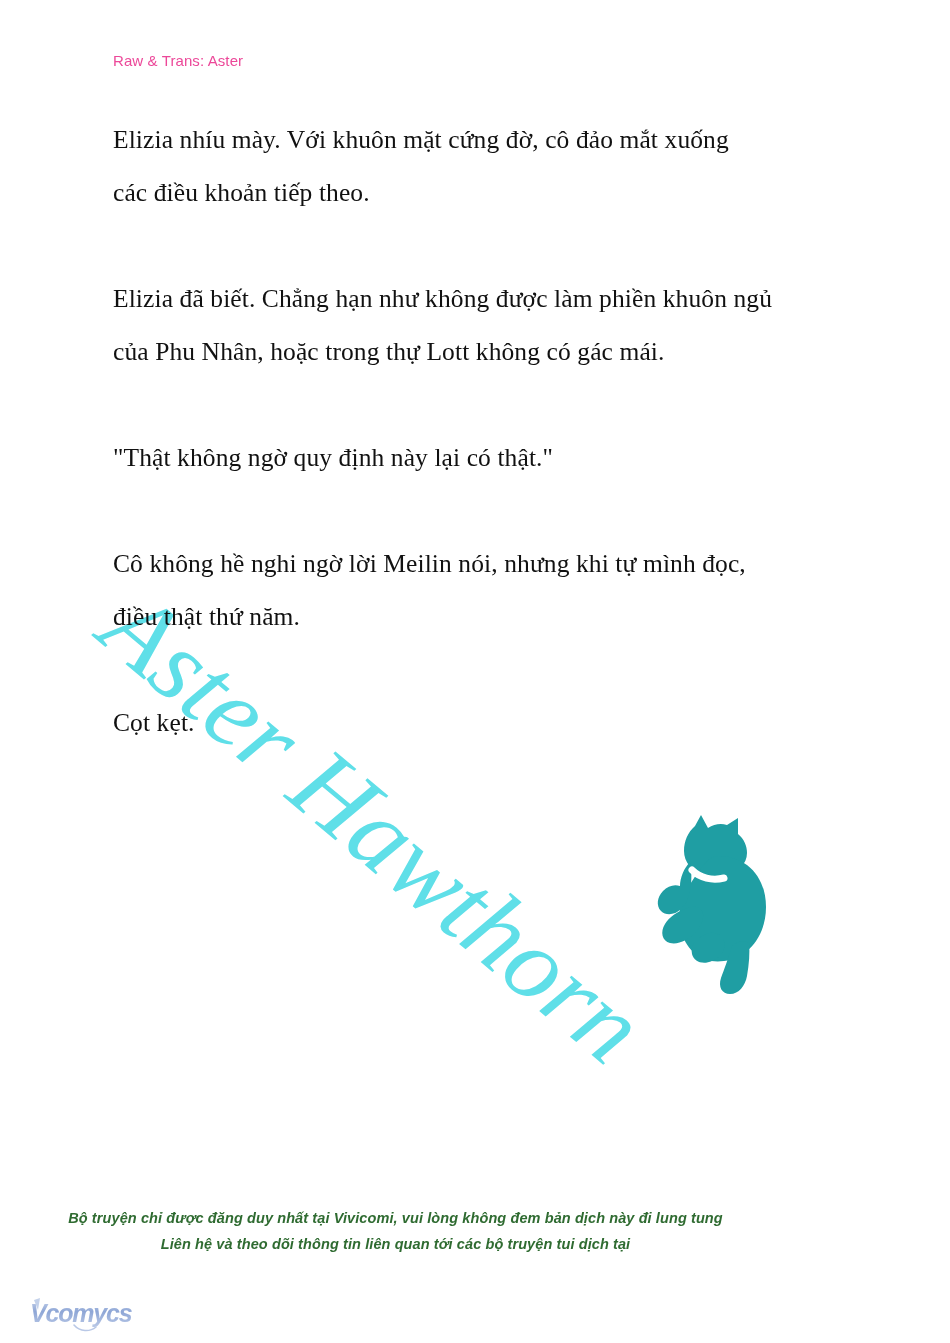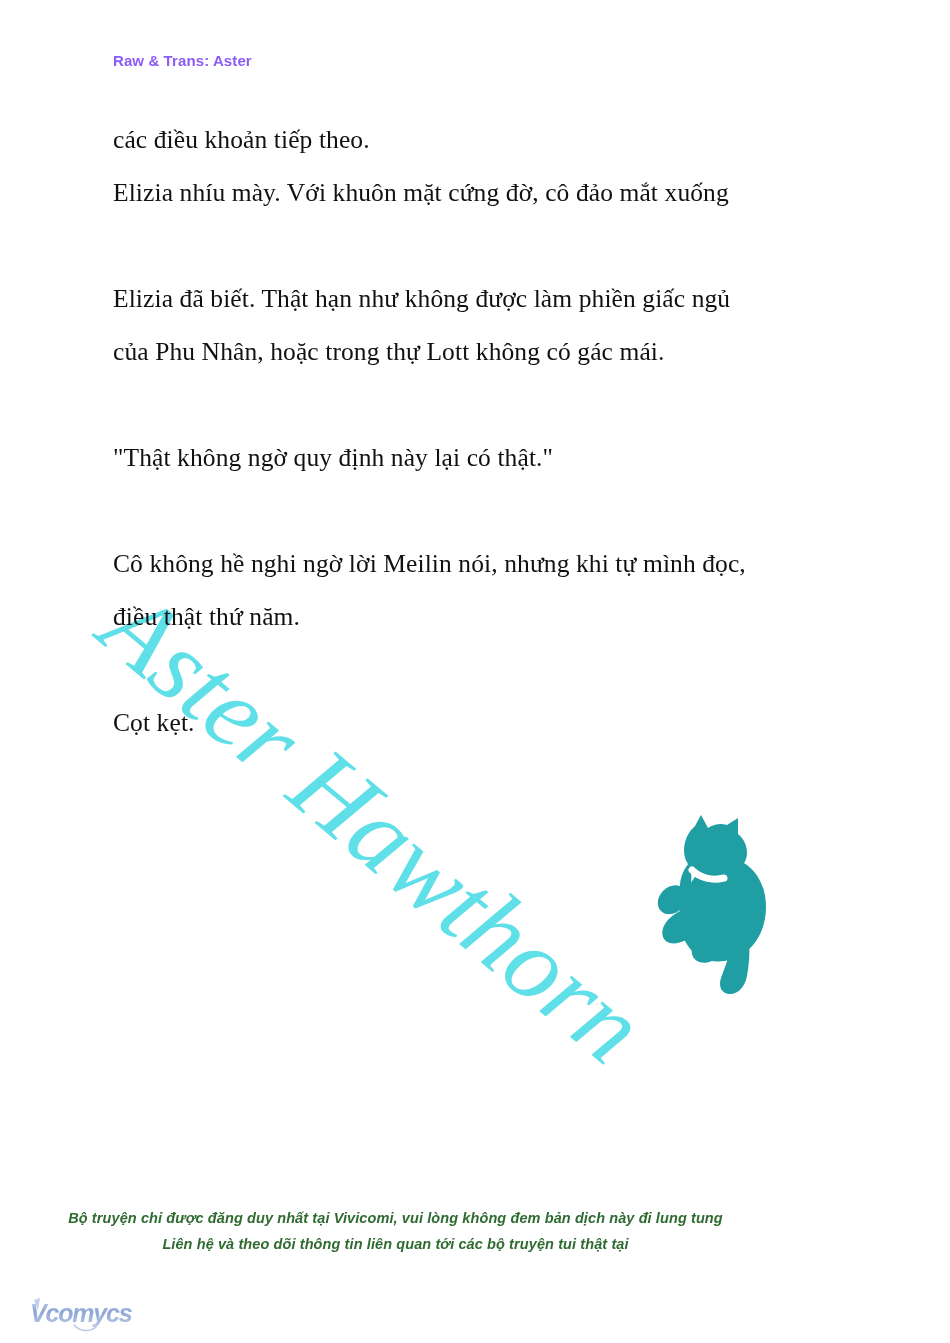--- a/index.html
+++ b/index.html
@@ -18,25 +18,24 @@
     overflow: hidden;
   }
 
   
   .doc-header {
     position: absolute;
     left: 113px;
     top: 52px;
     font-family: "Liberation Sans", "DejaVu Sans", sans-serif;
     font-size: 15px;
-    color: #8b5cf6;
+    color: #ec4899;
     letter-spacing: 0.1px;
     white-space: nowrap;
     z-index: 6;
-    font-weight: bold;
   }
 
   
   .watermark-text {
     position: absolute;
     left: 118px;
     top: 560px;
     width: 780px;
     font-family: "Liberation Serif", "DejaVu Serif", serif;
     font-style: italic;
@@ -148,26 +147,26 @@
                  C97 128 89 129 84 134 Z"></path>
       </g>
 
       <path d="M44 58 C52 66 64 69 76 66" fill="none" stroke="#ffffff" stroke-width="7" stroke-linecap="round"></path>
     </svg>
   </div>
 
   <div class="body-text">
 
     <p class="para">
+      <span class="ln">Elizia nhíu mày. Với khuôn mặt cứng đờ, cô đảo mắt xuống</span>
       <span class="ln">các điều khoản tiếp theo.</span>
-      <span class="ln">Elizia nhíu mày. Với khuôn mặt cứng đờ, cô đảo mắt xuống</span>
-    </p>
-
-    <p class="para">
-      <span class="ln">Elizia đã biết. Thật hạn như không được làm phiền giấc ngủ</span>
+    </p>
+
+    <p class="para">
+      <span class="ln">Elizia đã biết. Chẳng hạn như không được làm phiền khuôn ngủ</span>
       <span class="ln">của Phu Nhân, hoặc trong thự Lott không có gác mái.</span>
     </p>
 
     <p class="para">
       <span class="ln">"Thật không ngờ quy định này lại có thật."</span>
     </p>
 
     <p class="para">
       <span class="ln">Cô không hề nghi ngờ lời Meilin nói, nhưng khi tự mình đọc,</span>
       <span class="ln">điều thật thứ năm.</span>
@@ -175,21 +174,21 @@
 
     <p class="para">
       <span class="ln">Cọt kẹt.</span>
     </p>
 
 
   </div>
 
   <div class="footer">
     <div class="footer-line">Bộ truyện chỉ được đăng duy nhất tại Vivicomi, vui lòng không đem bản dịch này đi lung tung</div>
-    <div class="footer-line">Liên hệ và theo dõi thông tin liên quan tới các bộ truyện tui thật tại</div>
+    <div class="footer-line">Liên hệ và theo dõi thông tin liên quan tới các bộ truyện tui dịch tại</div>
   </div>
 
   <div class="site-logo">
     <svg width="120" height="42" viewBox="0 0 120 42" xmlns="http://www.w3.org/2000/svg" aria-hidden="true">
       <defs>
         <linearGradient id="lg" x1="0" y1="0" x2="0" y2="1">
           <stop offset="0%" stop-color="#c7d4ec"></stop>
           <stop offset="45%" stop-color="#8ea6d6"></stop>
           <stop offset="100%" stop-color="#b9c8e6"></stop>
         </linearGradient>

